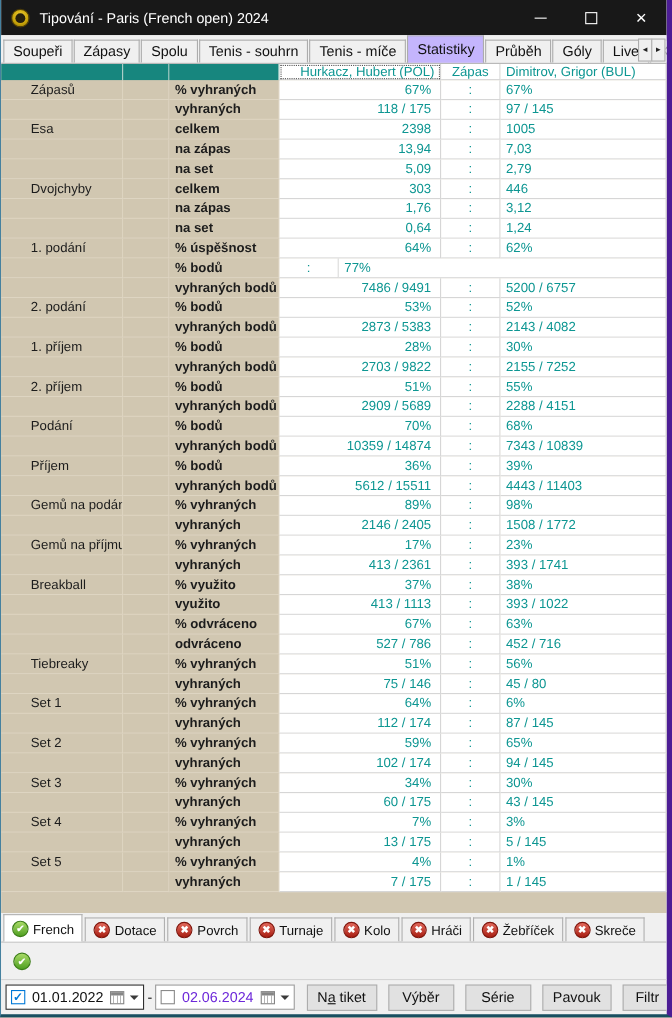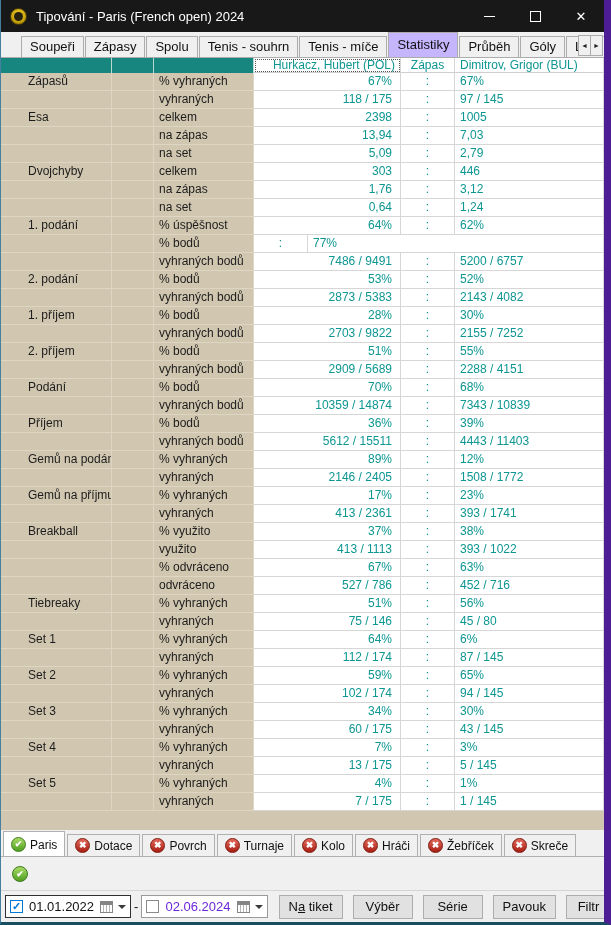--- a/index.html
+++ b/index.html
@@ -1,34 +1,34 @@
 <!DOCTYPE html>
 <html><head>
 <meta charset="utf-8">
 <style>
   html,body{margin:0;padding:0;}
   body{width:611px;height:925px;overflow:hidden;background:#888;font-family:"Liberation Sans",sans-serif;}
   .window{position:relative;width:611px;height:925px;box-sizing:border-box;background:#f0f0f0;
-    border-left:1px solid #45819f;border-right:7px solid #4c1d95;border-bottom:3px solid #184f60;overflow:hidden;}
+    border-left:1px solid #45819f;border-right:5px solid #4c1d95;border-bottom:3px solid #184f60;overflow:hidden;}
 
   
   .titlebar{height:32px;background:#181818;display:flex;align-items:center;color:#fff;}
   .app-icon{width:17px;height:17px;margin-left:9px;border-radius:50%;box-sizing:border-box;
     background:radial-gradient(circle at 50% 38%,#f7d43e,#cba70b 55%,#8a6d00);border:1px solid #4d3d08;position:relative;flex:0 0 auto;}
   .app-icon::after{content:"";position:absolute;inset:3px;border-radius:50%;background:#26200e;}
   .title{margin-left:9px;font-size:13px;white-space:nowrap;}
   .win-controls{margin-left:auto;display:flex;height:100%;}
   .win-btn{width:46px;height:100%;display:flex;align-items:center;justify-content:center;color:#fff;font-size:13px;cursor:default;}
   .glyph-min{width:11px;height:1px;background:#fff;display:block;}
   .glyph-max{width:9px;height:9px;border:1px solid #fff;display:block;}
 
   
   .toptabs{height:26px;background:#f0f0f0;position:relative;display:flex;align-items:flex-end;
     border-bottom:1px solid #acacac;box-sizing:border-box;}
-  .toptabs-row{display:flex;align-items:flex-end;overflow:hidden;flex:1;height:100%;padding-left:20px;}
+  .toptabs-row{display:flex;align-items:flex-end;overflow:hidden;flex:1;height:100%;padding-left:2px;}
   .toptab{flex:0 0 auto;font-size:13px;padding:0 8px;height:21px;line-height:20px;background:#f0f0f0;
     border:1px solid #acacac;border-bottom:none;margin-right:1px;box-sizing:border-box;white-space:nowrap;color:#111;}
   .toptab.active{height:26px;line-height:24px;margin-bottom:-1px;background:#c4b5fd;position:relative;z-index:2;}
   .tab-arrows{position:absolute;right:1px;top:3px;display:flex;background:#f0f0f0;z-index:3;}
   .arrow-btn{width:13px;height:21px;border:1px solid #acacac;background:#f0f0f0;box-sizing:border-box;
     display:flex;align-items:center;justify-content:center;font-size:7px;color:#222;margin-left:-1px;}
 
   
   .table-area{height:772px;background:#d1c7b1;overflow:hidden;}
   .thead{display:flex;height:15px;}
@@ -38,21 +38,21 @@
   .hcell.p1h{text-align:right;padding-right:5px;outline:1px dotted #555;outline-offset:-2px;}
   .hcell.midh{text-align:center;}
   .hcell.p2h{padding-left:5px;}
   .trow{display:flex;height:18px;}
   .cell{box-sizing:border-box;font-size:12px;line-height:17px;white-space:nowrap;overflow:hidden;}
   .tan{background:#d1c7b1;border-right:1px solid #ded5c2;border-bottom:1px solid #ded5c2;color:#1c1c1c;}
   .white{background:#fff;border-right:1px solid #d6d6d6;border-bottom:1px solid #d6d6d6;color:#0d9692;}
   .c1{width:111px;}
   .cell.c1{padding-left:27px;}
   .c2{width:42px;}
-  .c3{width:100px;}
+  .c3{width:100px;font-weight:bold;}
   .cell.c3{padding-left:5px;}
   .c4{width:147px;}
   .cell.c4{text-align:right;padding-right:8px;}
   .c5{width:54px;}
   .cell.c5{text-align:center;}
   .c6{flex:1;}
   .cell.c6{padding-left:5px;}
 
   
   .bottomtabs{height:27px;background:#f0f0f0;display:flex;align-items:flex-end;border-bottom:1px solid #b0b0b0;
@@ -308,21 +308,21 @@
     <div class="cell white c4">5612 / 15511</div>
     <div class="cell white c5">:</div>
     <div class="cell white c6">4443 / 11403</div>
   </div>
         <div class="trow">
     <div class="cell tan c1">Gemů na podání</div>
     <div class="cell tan c2"></div>
     <div class="cell tan c3">% vyhraných</div>
     <div class="cell white c4">89%</div>
     <div class="cell white c5">:</div>
-    <div class="cell white c6">12%</div>
+    <div class="cell white c6">98%</div>
   </div>
         <div class="trow">
     <div class="cell tan c1"></div>
     <div class="cell tan c2"></div>
     <div class="cell tan c3">vyhraných</div>
     <div class="cell white c4">2146 / 2405</div>
     <div class="cell white c5">:</div>
     <div class="cell white c6">1508 / 1772</div>
   </div>
         <div class="trow">
@@ -468,21 +468,21 @@
     <div class="cell white c4">7 / 175</div>
     <div class="cell white c5">:</div>
     <div class="cell white c6">1 / 145</div>
   </div>
       </div>
   </div>
 
   <div class="bottomtabs">
       <div class="btab active">
     <span class="circle-icon ok">✔</span>
-    <span>Paris</span>
+    <span>French</span>
   </div>
       <div class="btab">
     <span class="circle-icon error">✖</span>
     <span>Dotace</span>
   </div>
       <div class="btab">
     <span class="circle-icon error">✖</span>
     <span>Povrch</span>
   </div>
       <div class="btab">

